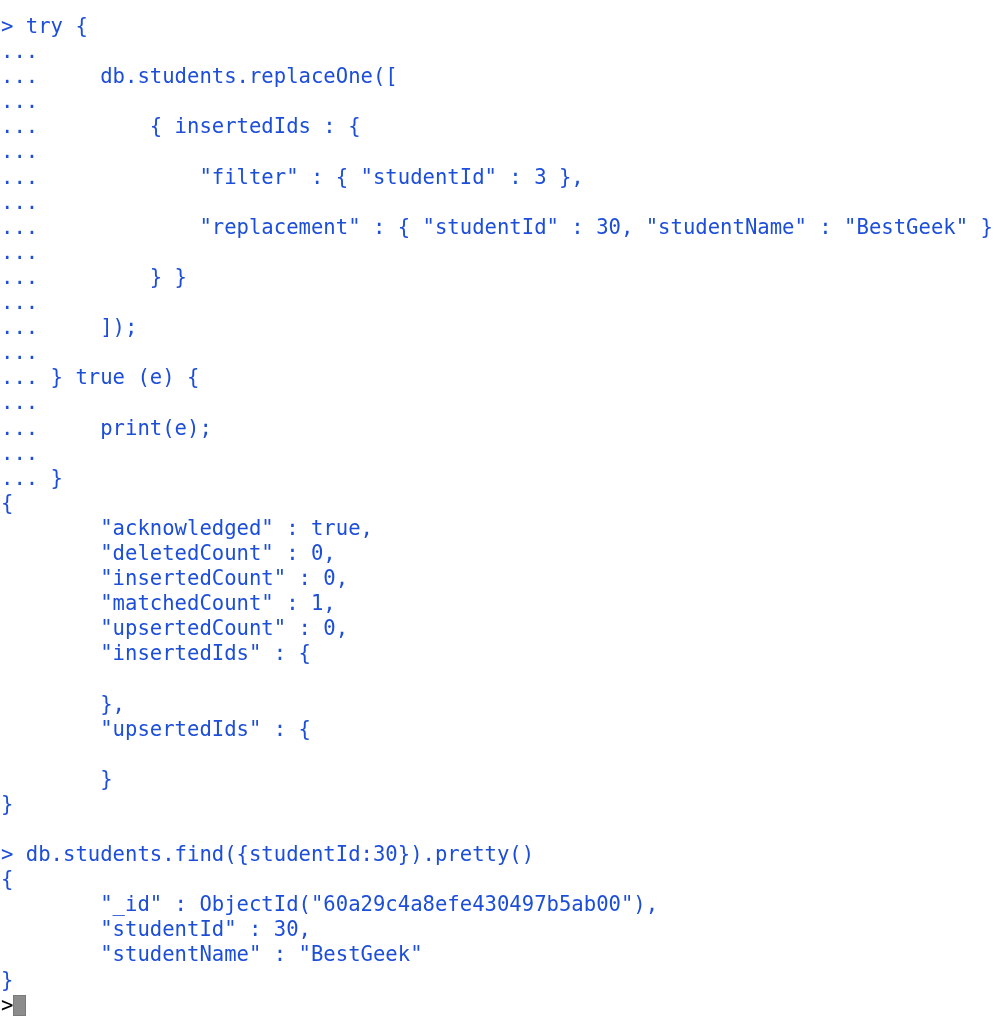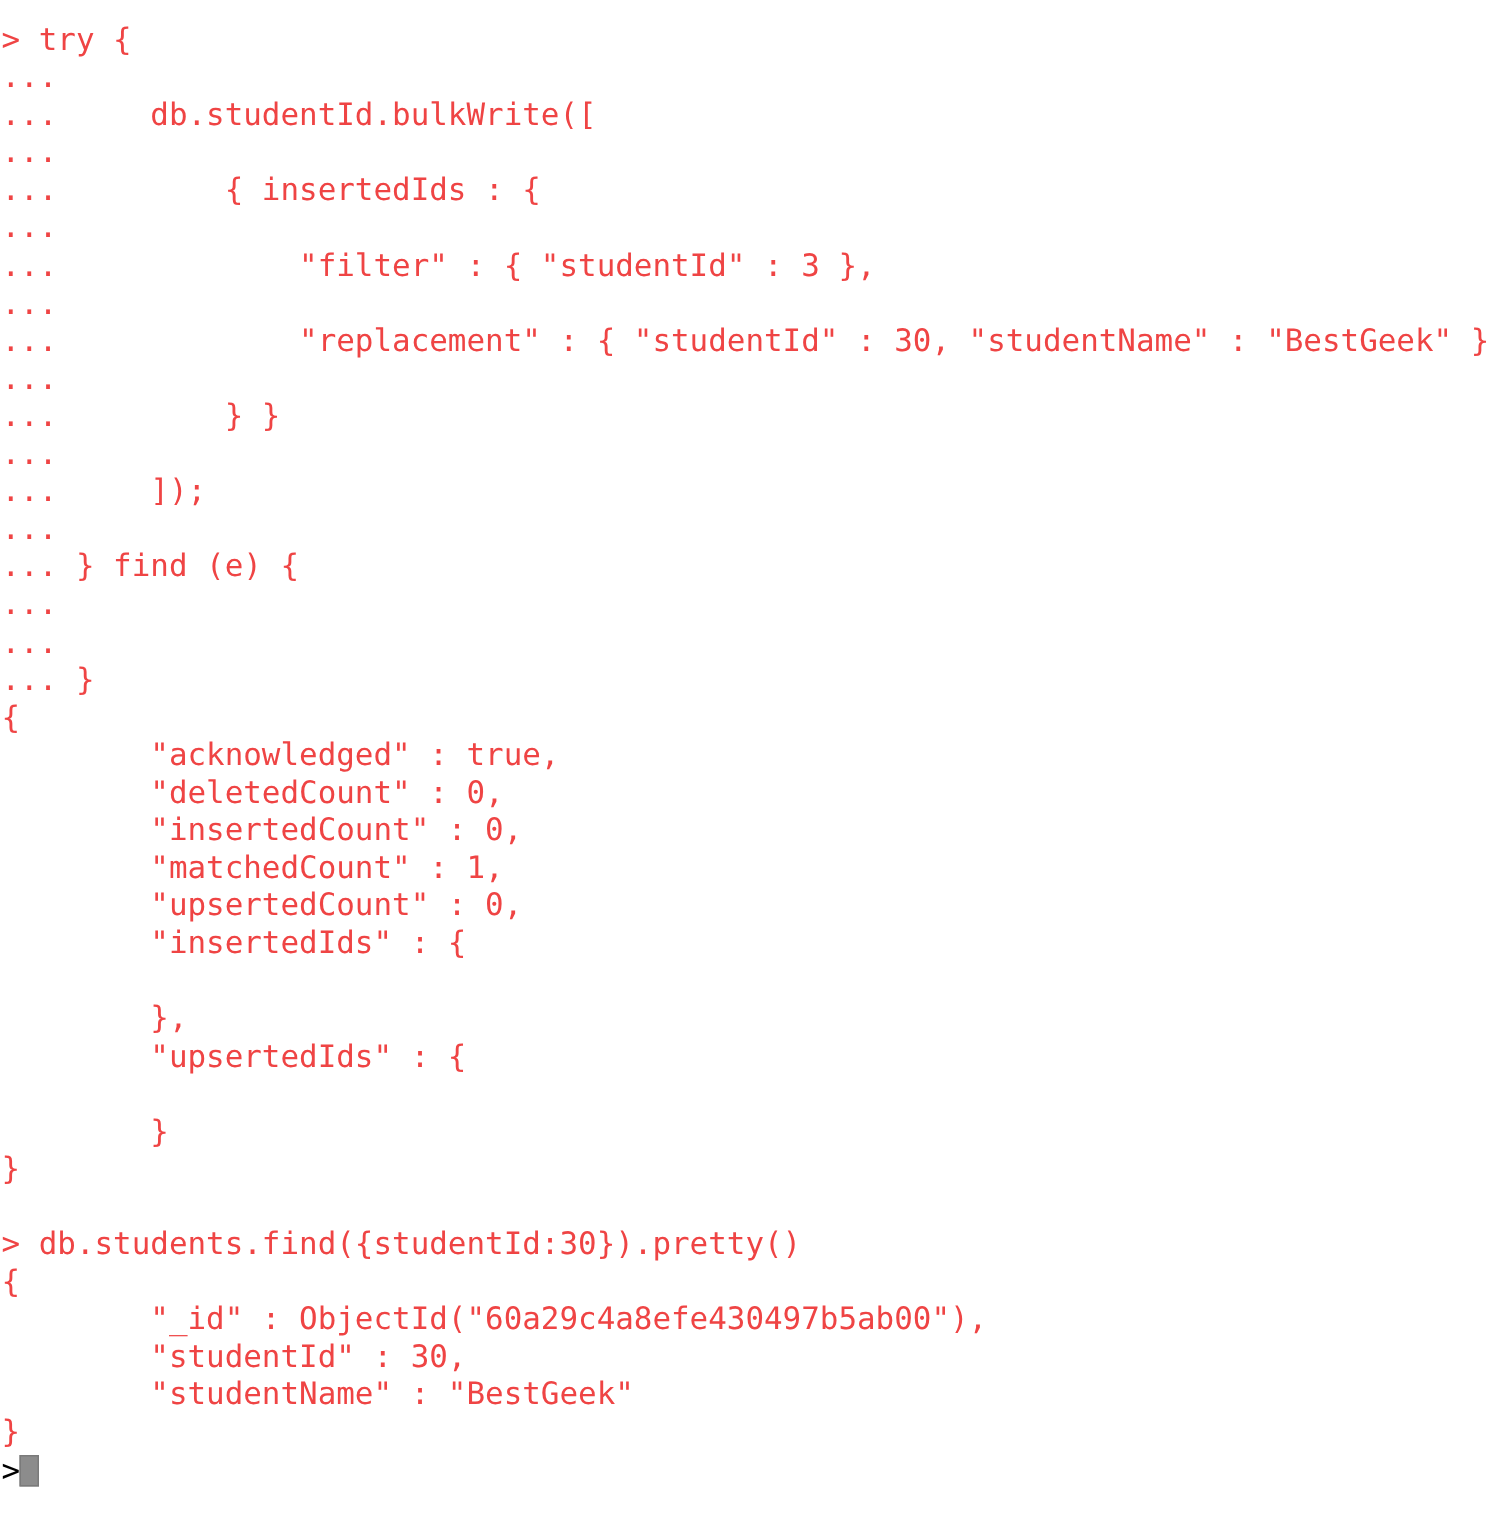--- a/index.html
+++ b/index.html
@@ -17,21 +17,21 @@
     width: 1000px;
     height: 1022px;
     box-sizing: border-box;
     padding: 14px 0 0 0;
     background: #ffffff;
   }
   .line {
     height: 25.1px;
     line-height: 25.1px;
     font-size: 20.6px;
-    color: #ef4444;
+    color: #1d4ed8;
     white-space: pre;
     letter-spacing: 0px;
     font-family: "DejaVu Sans Mono", "Liberation Mono", monospace;
     padding-left: 1px;
   }
   .line.blank {
     color: transparent;
   }
   .cursor-line {
     height: 25.1px;
@@ -55,34 +55,35 @@
     vertical-align: middle;
   }
 </style>
 </head>
 <body>
 
 <div id="terminal">
   <div id="lines-container">
       <div class="line">&gt; try {</div>
       <div class="line">...</div>
-      <div class="line">...     db.studentId.bulkWrite([</div>
+      <div class="line">...     db.students.replaceOne([</div>
       <div class="line">...</div>
       <div class="line">...         { insertedIds : {</div>
       <div class="line">...</div>
       <div class="line">...             "filter" : { "studentId" : 3 },</div>
       <div class="line">...</div>
       <div class="line">...             "replacement" : { "studentId" : 30, "studentName" : "BestGeek" }</div>
       <div class="line">...</div>
       <div class="line">...         } }</div>
       <div class="line">...</div>
       <div class="line">...     ]);</div>
       <div class="line">...</div>
-      <div class="line">... } find (e) {</div>
+      <div class="line">... } true (e) {</div>
       <div class="line">...</div>
+      <div class="line">...     print(e);</div>
       <div class="line">...</div>
       <div class="line">... }</div>
       <div class="line">{</div>
       <div class="line">        "acknowledged" : true,</div>
       <div class="line">        "deletedCount" : 0,</div>
       <div class="line">        "insertedCount" : 0,</div>
       <div class="line">        "matchedCount" : 1,</div>
       <div class="line">        "upsertedCount" : 0,</div>
       <div class="line">        "insertedIds" : {</div>
       <div class="line blank"></div>

